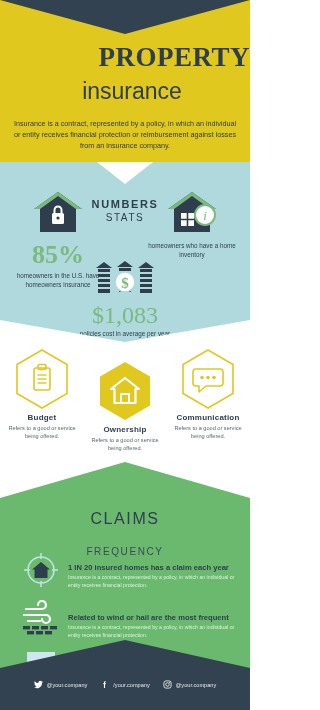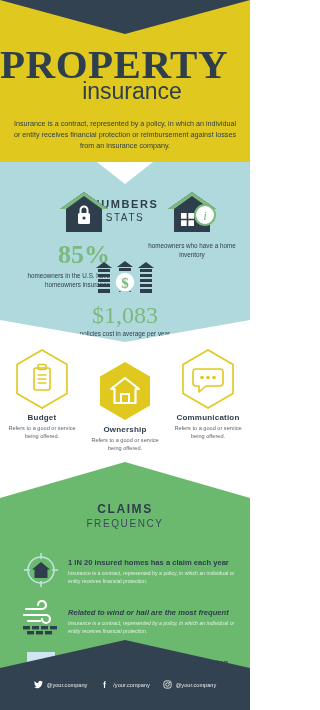--- a/index.html
+++ b/index.html
@@ -20,24 +20,24 @@
 
   
   .hdr{top:0;height:162px;background:#E0C81E;}
   .hdr-notch{
     position:absolute;left:0;top:0;width:250px;height:34px;
     background:#334250;
     clip-path:polygon(0 0,250px 0,250px 0,125px 34px,0 0);
   }
   .title{
     position:absolute;left:0;top:44px;width:250px;
-    text-align:left;
+    text-align:right;
     font-family:"Liberation Serif", serif;
     font-weight:700;
-    font-size:41px;
+    font-size:27px;
     letter-spacing:0.5px;
     color:#2F3E4D;
     line-height:1;
   }
   .subtitle-big{
     position:absolute;left:0;top:80px;width:264px;
     text-align:center;
     font-size:23px;
     font-weight:400;
     color:#2F3E4D;
@@ -57,21 +57,21 @@
     clip-path:polygon(0 0,97px 0,125px 22px,153px 0,250px 0,250px 158px,125px 180px,0 158px);
   }
   .stats-title{
     position:absolute;left:0;top:36px;width:250px;text-align:center;
     color:#2F3E4D;
   }
   .stats-title .l1{font-size:11px;font-weight:700;letter-spacing:1.6px;display:block;}
   .stats-title .l2{font-size:10px;font-weight:400;letter-spacing:1.6px;display:block;margin-top:2px;}
 
   .stat{position:absolute;width:104px;text-align:center;}
-  .stat-left{left:6px;top:28px;text-align:right;}
+  .stat-left{left:6px;top:28px;}
   .stat-right{left:140px;top:28px;}
   .stat .num{
     font-family:"Liberation Serif", serif;
     font-weight:700;font-size:26px;color:#7CB97E;line-height:1;
     margin-top:4px;
   }
   .stat .cap{
     font-size:6.3px;color:#2F3E4D;line-height:1.45;margin-top:3px;
   }
 
@@ -102,33 +102,33 @@
   .hex-desc{font-size:5.6px;color:#5b6670;line-height:1.5;margin-top:2px;padding:0 8px;}
 
   
   .claims{
     top:462px;height:206px;background:#6BB96E;
     clip-path:polygon(0 36px,125px 0,250px 36px,250px 206px,0 206px);
   }
   .claims-title{
     position:absolute;left:0;top:40px;width:250px;text-align:center;color:#2F3E4D;
   }
-  .claims-title .l1{font-size:12px;font-weight:700;letter-spacing:1.6px;display:block;}
-  .claims-title .l2{font-size:10px;font-weight:400;letter-spacing:1.6px;display:block;margin-top:2px;color:#3a4b58;}
+  .claims-title .l1{font-size:16px;font-weight:400;letter-spacing:1.6px;display:block;margin-top:8px;}
+  .claims-title .l2{font-size:10px;font-weight:400;letter-spacing:1.6px;display:block;margin-top:18px;color:#3a4b58;}
 
   .claim-row{
-    position:absolute;left:14px;width:226px;display:flex;align-items:center;
+    position:absolute;left:14px;width:226px;display:flex;align-items:flex-end;
   }
   .claim-row .ic{width:54px;flex:0 0 54px;display:flex;align-items:center;justify-content:center;}
   .claim-row .tx{flex:1;padding-top:4px;}
   .claim-h{font-size:7.6px;font-weight:700;color:#2F3E4D;line-height:1.25;}
   .claim-p{font-size:5.2px;color:#dff0e0;line-height:1.5;margin-top:2px;}
 
   .r1{top:88px;}
-  .r2{top:138px;font-style:italic;}
+  .r2{top:138px;}
   .r3{top:188px;}
 
   
   .foot{
     top:640px;height:70px;background:#334250;
     clip-path:polygon(0 28px,125px 0,250px 28px,250px 70px,0 70px);
   }
   .social{
     position:absolute;left:0;top:40px;width:250px;
     display:flex;justify-content:center;gap:13px;

